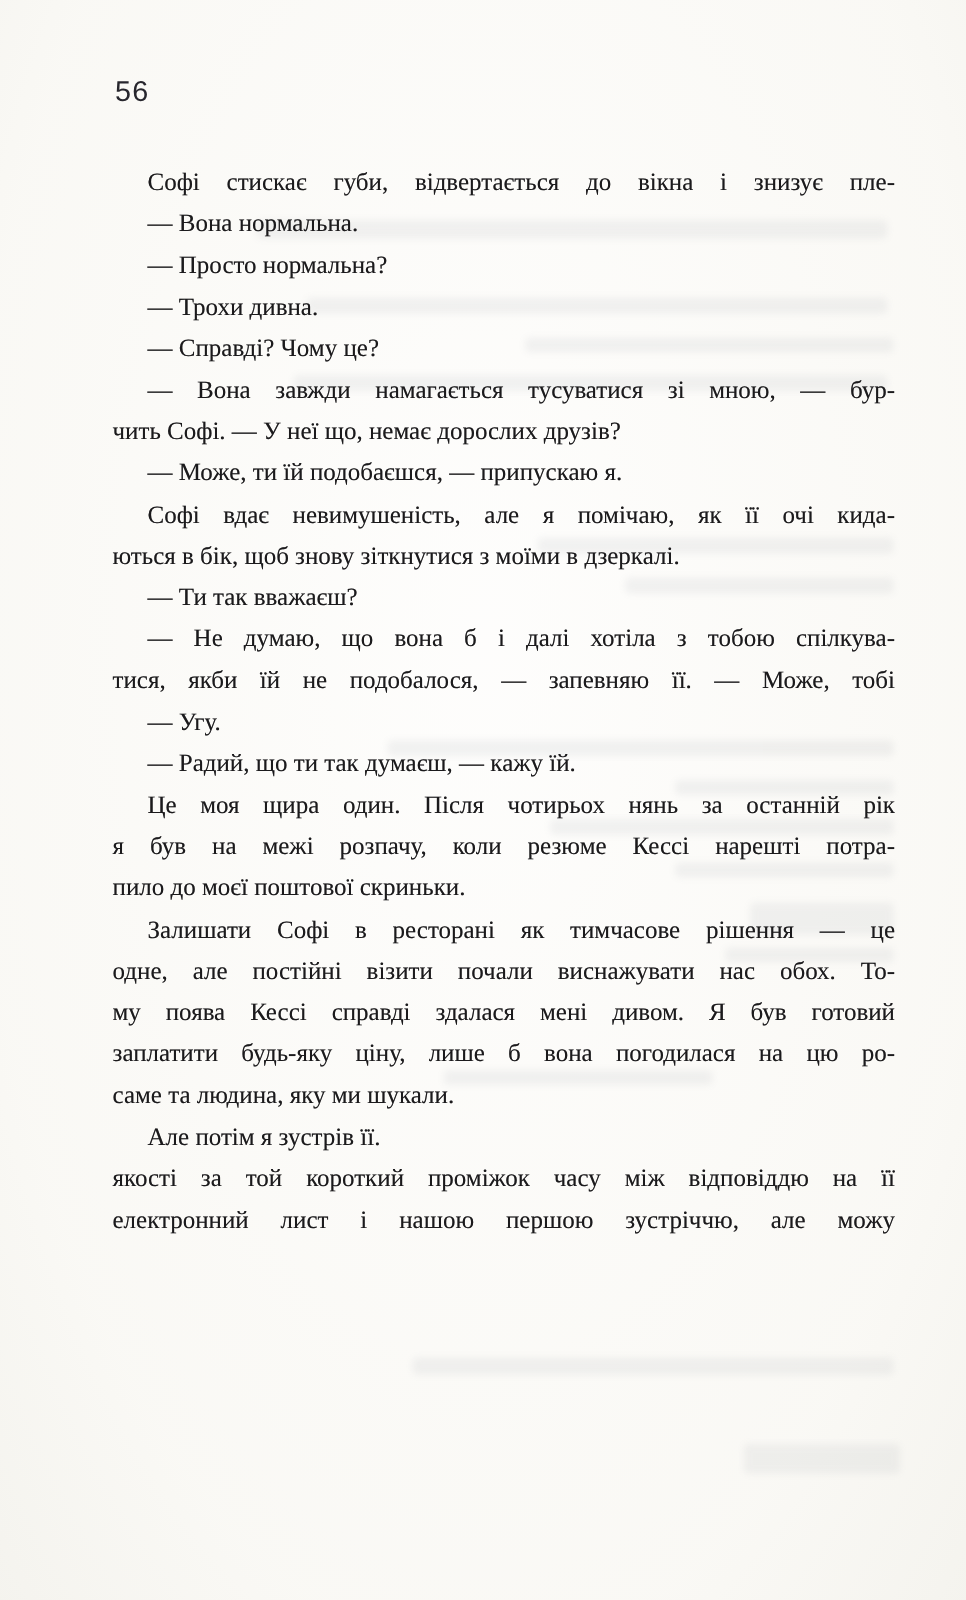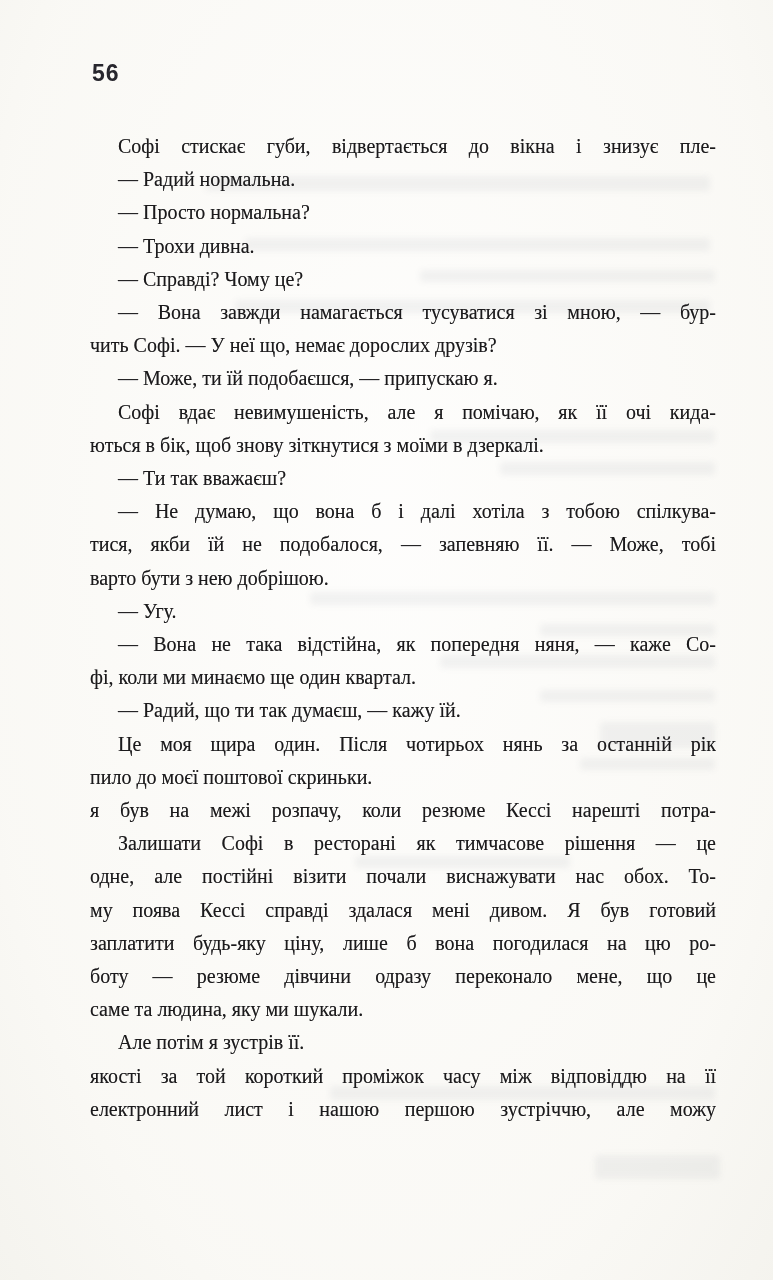--- a/index.html
+++ b/index.html
@@ -13,21 +13,21 @@
   .page {
     position: absolute; inset: 0;
     background:
       radial-gradient(ellipse at 50% 40%, rgba(255,255,255,0.6) 0%, rgba(246,245,240,0.4) 75%, rgba(238,237,230,0.55) 100%),
       #fcfbf8;
   }
   .folio {
     position: absolute;
     left: 92px; top: 60px;
     font-family: "Liberation Sans", "DejaVu Sans", sans-serif;
-    font-weight: 700;
+    font-weight: 400;
     font-size: 23px;
     letter-spacing: 1px;
     color: #27262d;
   }
   .body-text {
     position: absolute;
     left: 90px; top: 130px;
     width: 626px;
     font-size: 20px;
     line-height: 33.2px;
@@ -69,21 +69,21 @@
   <div class="bleed" style="left:330px; top:1086px; width:385px; height:14px;"></div>
   <div class="bleed" style="left:595px; top:1155px; width:125px; height:24px;"></div>
 
   <div class="folio">56</div>
 
   <div class="body-text">
       <div class="paragraph">
         <div class="line indent just">Софі стискає губи, відвертається до вікна і знизує пле-</div>
       </div>
       <div class="paragraph">
-        <div class="line indent">— Радий нормальна.</div>
+        <div class="line indent">— Вона нормальна.</div>
       </div>
       <div class="paragraph">
         <div class="line indent">— Просто нормальна?</div>
       </div>
       <div class="paragraph">
         <div class="line indent">— Трохи дивна.</div>
       </div>
       <div class="paragraph">
         <div class="line indent">— Справді? Чому це?</div>
       </div>
@@ -97,43 +97,37 @@
       <div class="paragraph">
         <div class="line indent just">Софі вдає невимушеність, але я помічаю, як її очі кида-</div>
         <div class="line">ються в бік, щоб знову зіткнутися з моїми в дзеркалі.</div>
       </div>
       <div class="paragraph">
         <div class="line indent">— Ти так вважаєш?</div>
       </div>
       <div class="paragraph">
         <div class="line indent just">— Не думаю, що вона б і далі хотіла з тобою спілкува-</div>
         <div class="line just">тися, якби їй не подобалося, — запевняю її. — Може, тобі</div>
-        <div class="line">варто бути з нею добрішою.</div>
       </div>
       <div class="paragraph">
         <div class="line indent">— Угу.</div>
-      </div>
-      <div class="paragraph">
-        <div class="line indent just">— Вона не така відстійна, як попередня няня, — каже Со-</div>
-        <div class="line">фі, коли ми минаємо ще один квартал.</div>
       </div>
       <div class="paragraph">
         <div class="line indent">— Радий, що ти так думаєш, — кажу їй.</div>
       </div>
       <div class="paragraph">
         <div class="line indent just">Це моя щира один. Після чотирьох нянь за останній рік</div>
+        <div class="line just">я був на межі розпачу, коли резюме Кессі нарешті потра-</div>
         <div class="line">пило до моєї поштової скриньки.</div>
-        <div class="line just">я був на межі розпачу, коли резюме Кессі нарешті потра-</div>
       </div>
       <div class="paragraph">
         <div class="line indent just">Залишати Софі в ресторані як тимчасове рішення — це</div>
         <div class="line just">одне, але постійні візити почали виснажувати нас обох. То-</div>
         <div class="line just">му поява Кессі справді здалася мені дивом. Я був готовий</div>
         <div class="line just">заплатити будь-яку ціну, лише б вона погодилася на цю ро-</div>
-        <div class="line just">боту — резюме дівчини одразу переконало мене, що це</div>
         <div class="line">саме та людина, яку ми шукали.</div>
       </div>
       <div class="paragraph">
         <div class="line indent">Але потім я зустрів її.</div>
       </div>
       <div class="paragraph">
         <div class="line just">якості за той короткий проміжок часу між відповіддю на її</div>
         <div class="line just">електронний лист і нашою першою зустріччю, але можу</div>
       </div>
     </div>

